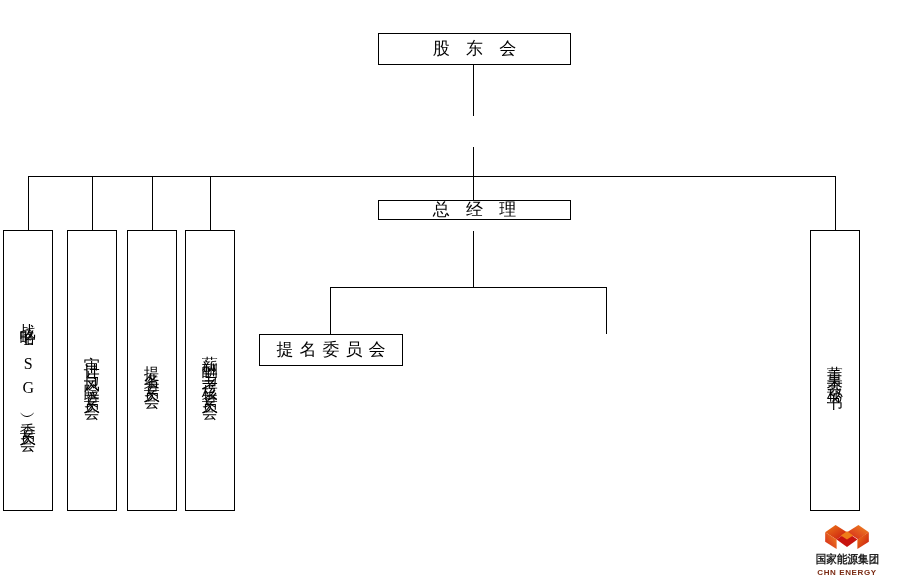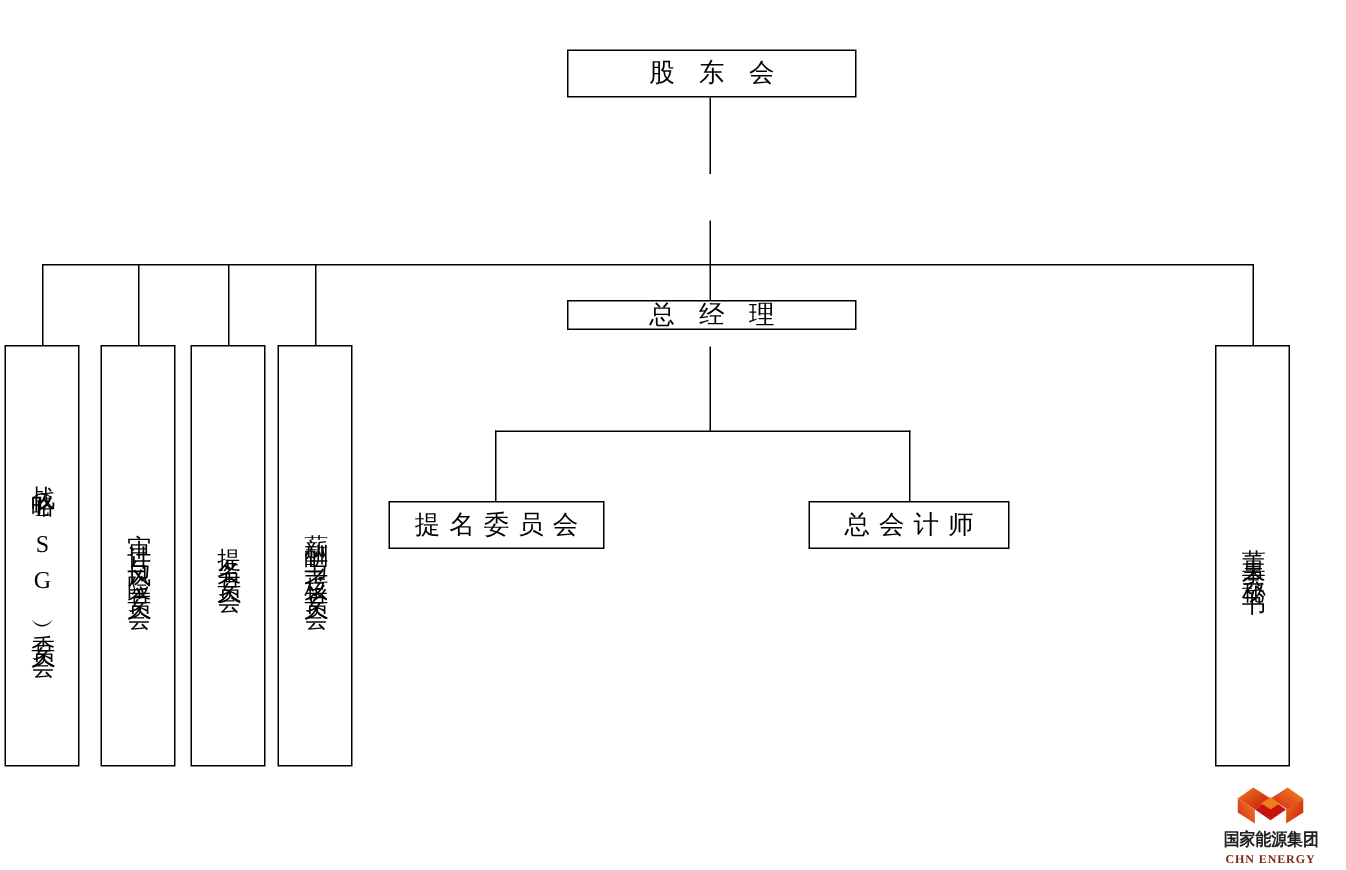--- a/index.html
+++ b/index.html
@@ -87,21 +87,21 @@
     font-family: "DejaVu Sans", "Liberation Sans", sans-serif;
     white-space: nowrap;
     transform: scaleX(0.92);
   }
   #logo-en {
     font-size: 8px;
     font-weight: bold;
     letter-spacing: 0.6px;
     color: #7a2a12;
     margin-top: 1px;
-    font-family: Liberation Serif, serif;
+    font-family: Liberation Sans, sans-serif;
     white-space: nowrap;
   }
 </style>
 </head>
 <body>
 
 <div id="chart-canvas">
 
   <div class="line v" style="left:473px; top:64px; height:52px;"></div>
 
@@ -129,23 +129,20 @@
 
 
   <div class="node" style="left:378px; top:200px; width:193px; height:20px;">
     <span class="label">总 经 理</span>
   </div>
 
   <div class="node" style="left:259px; top:334px; width:144px; height:32px;">
     <span class="label">提名委员会</span>
   </div>
 
-  <div class="node" style="left:539px; top:334px; width:134px; height:32px;">
-    <span class="label">总会计师</span>
-  </div>
 
   <div class="node vertical" style="left:3px; top:230px; width:50px; height:281px;">
     <span class="label">战略（ESG）委员会</span>
   </div>
 
   <div class="node vertical" style="left:67px; top:230px; width:50px; height:281px;">
     <span class="label">审计与风险委员会</span>
   </div>
 
   <div class="node vertical" style="left:127px; top:230px; width:50px; height:281px;">

